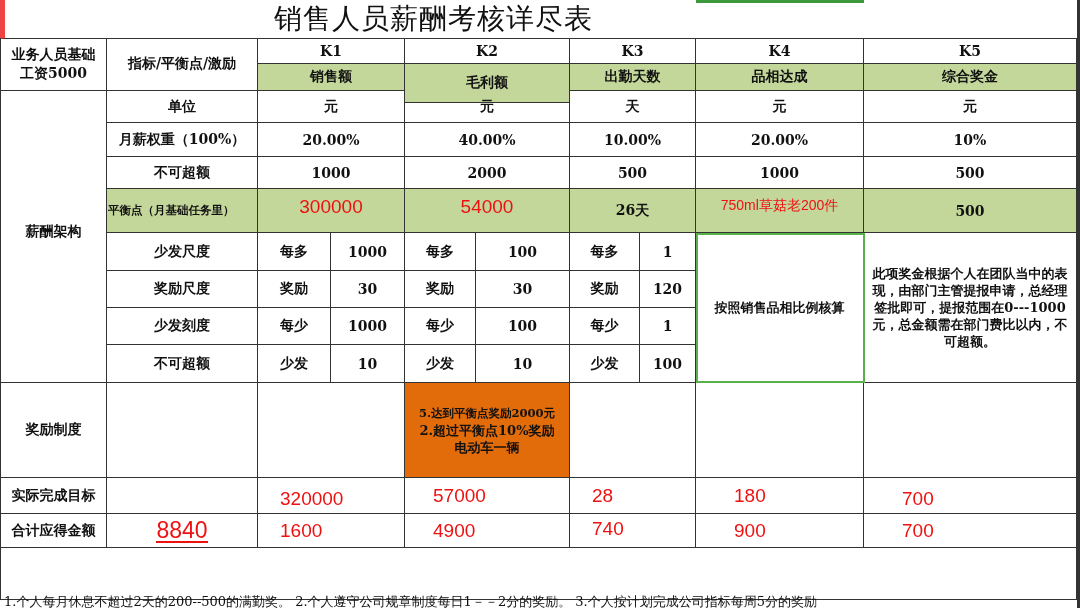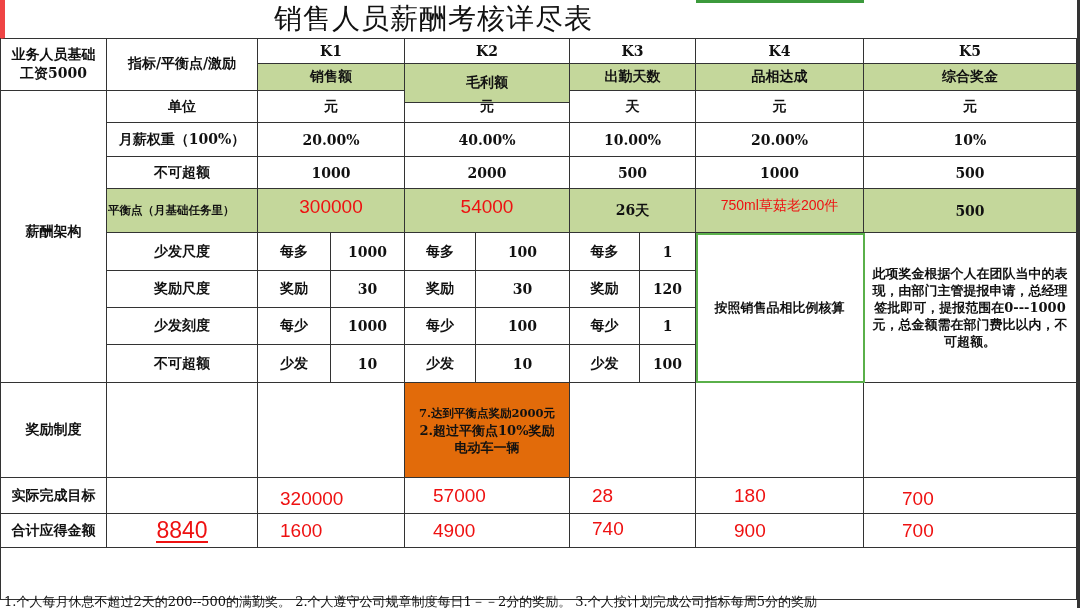--- a/index.html
+++ b/index.html
@@ -116,21 +116,21 @@
   <div class="cell" style="left:640px;top:345px;width:56px;height:38px;">100</div>
 
   <div class="cell" style="left:696px;top:233px;width:168px;height:150px;font-size:13px;">按照销售品相比例核算</div>
   <div class="cell k5note" style="left:864px;top:233px;width:213px;height:150px;">此项奖金根据个人在团队当中的表现，由部门主管提报申请，总经理签批即可，提报范围在0---1000元，总金额需在部门费比以内，不可超额。</div>
   <div class="k4box"></div>
 
   <div class="cell" style="left:1px;top:383px;width:106px;height:95px;">奖励制度</div>
   <div class="cell" style="left:107px;top:383px;width:151px;height:95px;"></div>
   <div class="cell" style="left:258px;top:383px;width:147px;height:95px;"></div>
   <div class="cell orange" style="left:405px;top:383px;width:165px;height:95px;flex-direction:column;">
-    <span style="font-size:11.5px;">7.达到平衡点奖励2000元</span>
+    <span style="font-size:11.5px;">5.达到平衡点奖励2000元</span>
     <span style="font-size:13px;">2.超过平衡点10%奖励</span>
     <span style="font-size:13px;">电动车一辆</span>
   </div>
   <div class="cell" style="left:570px;top:383px;width:126px;height:95px;"></div>
   <div class="cell" style="left:696px;top:383px;width:168px;height:95px;"></div>
   <div class="cell" style="left:864px;top:383px;width:213px;height:95px;"></div>
 
   <div class="cell" style="left:1px;top:478px;width:106px;height:36px;font-family:'Liberation Sans',sans-serif;">实际完成目标</div>
   <div class="cell" style="left:107px;top:478px;width:151px;height:36px;"></div>
   <div class="cell red leftbig" style="left:258px;top:478px;width:147px;height:36px;padding-top:6px;">320000</div>

